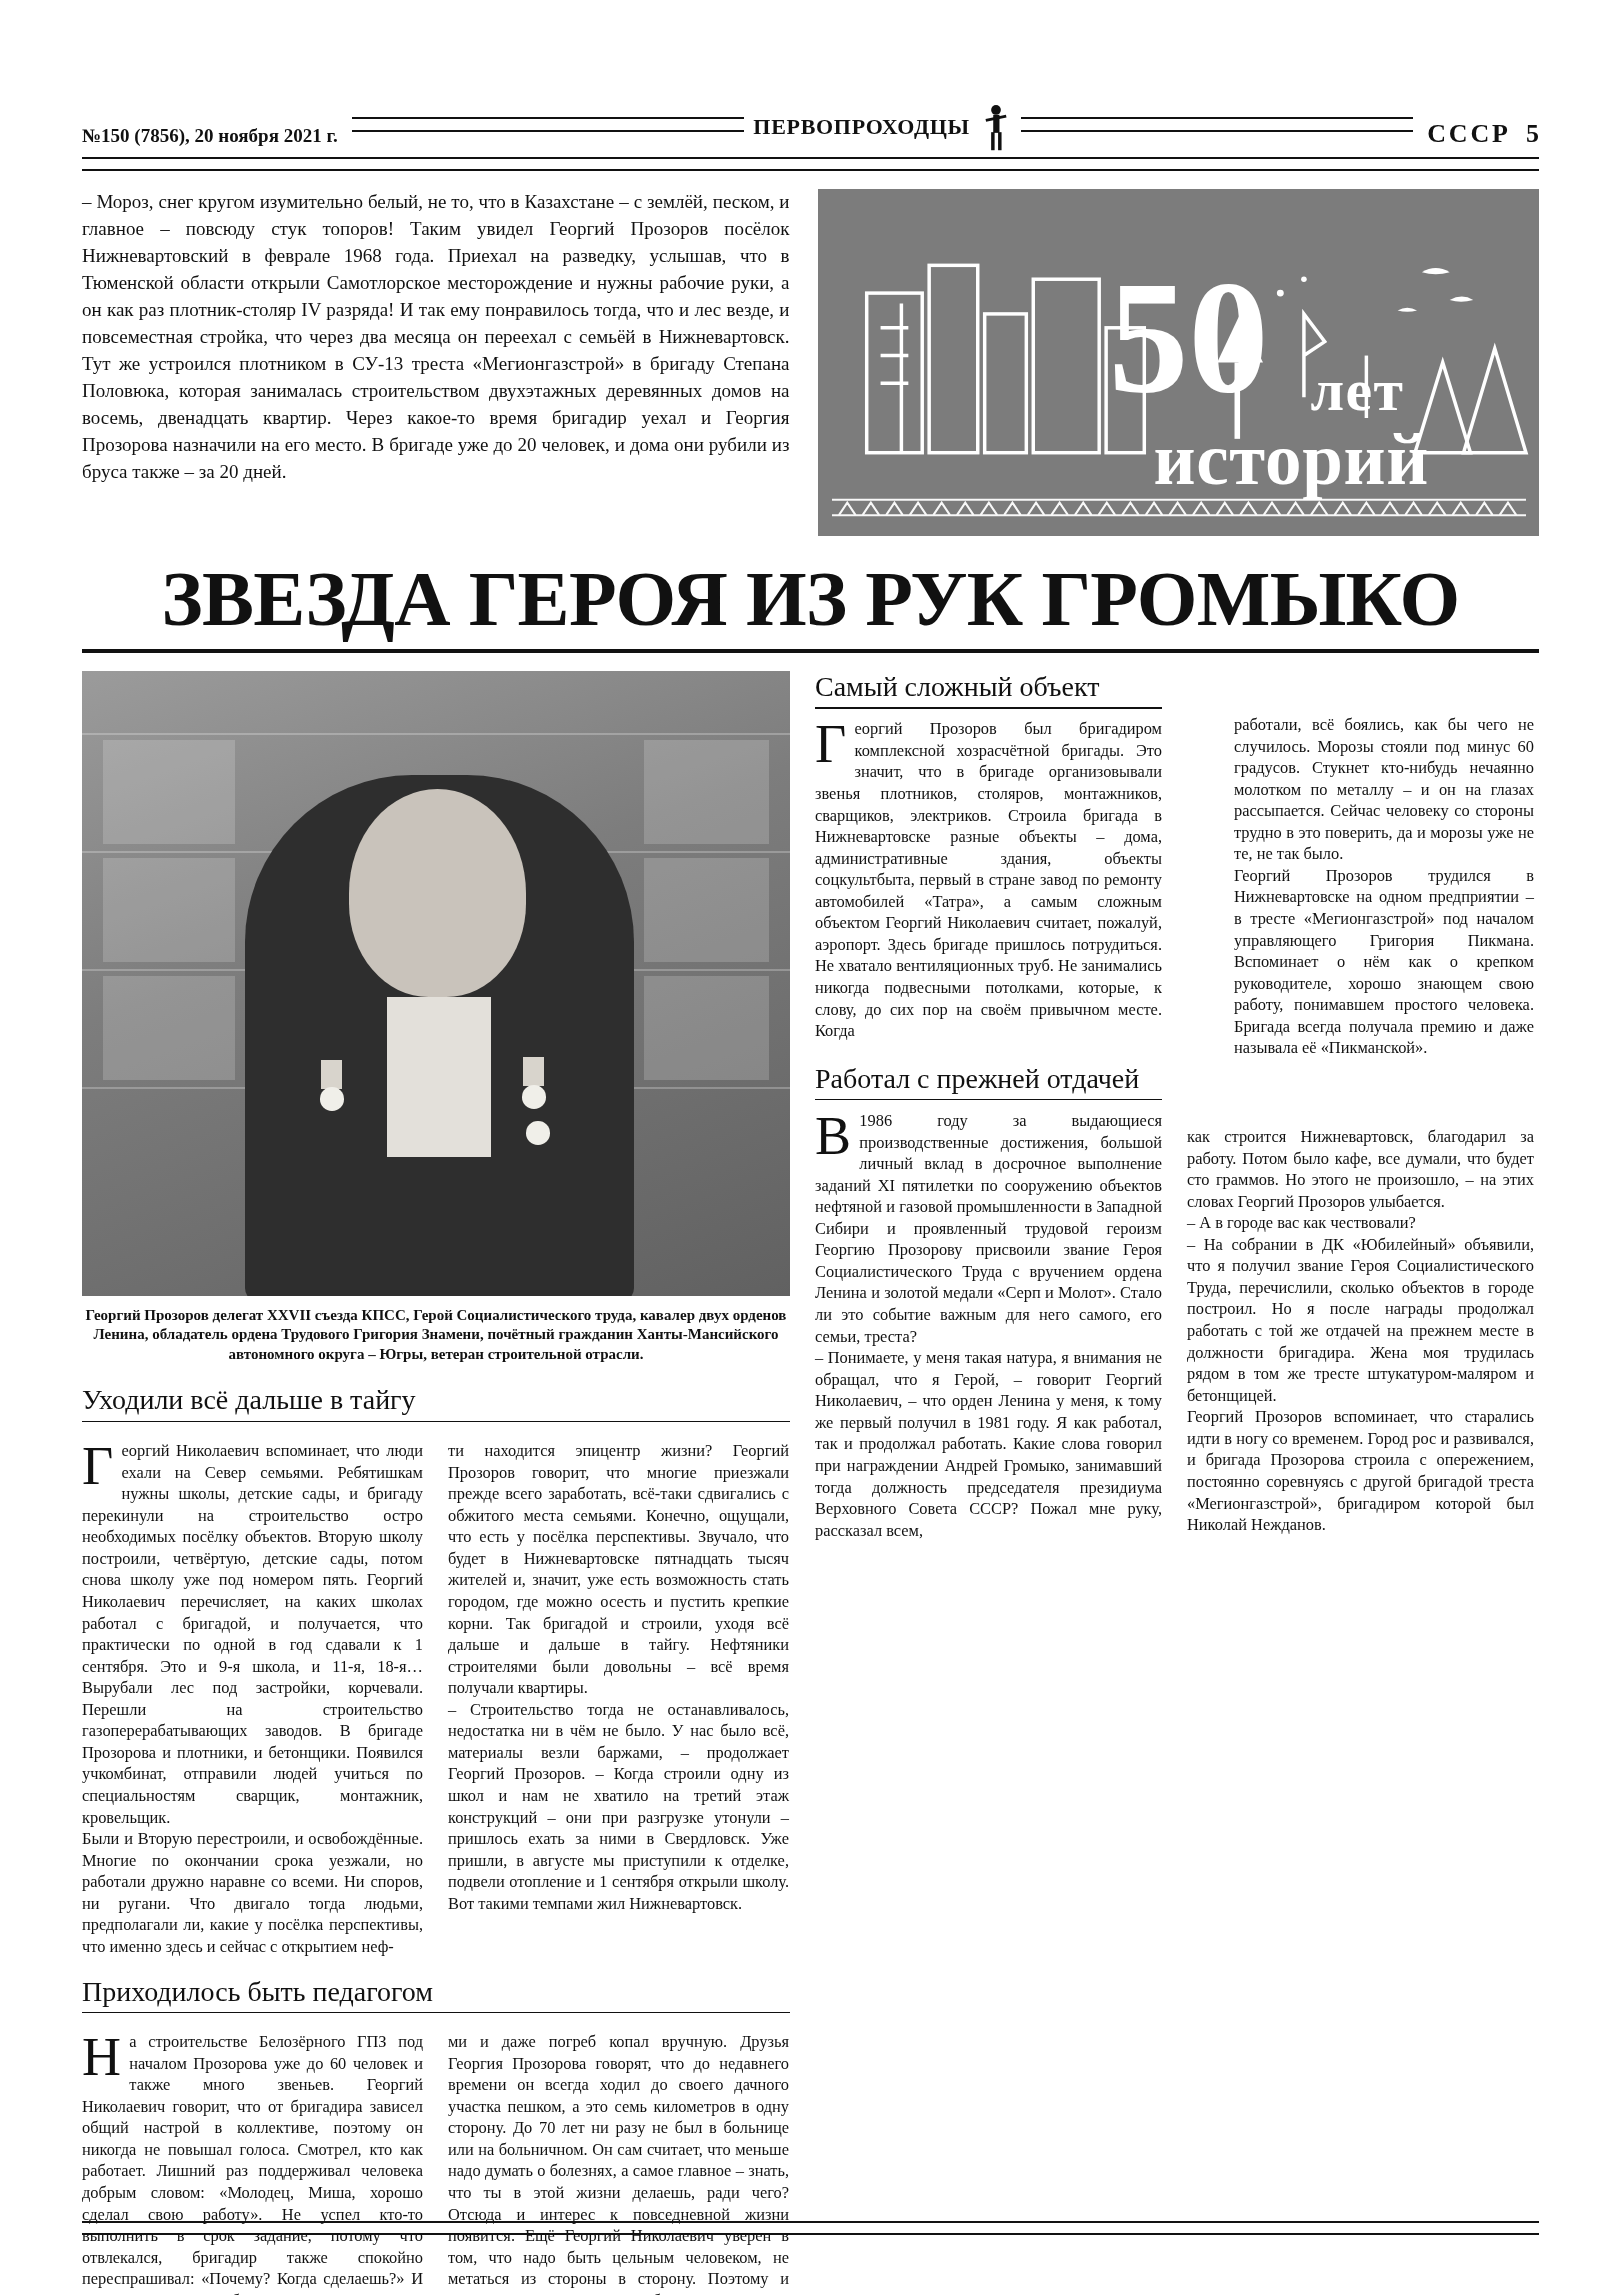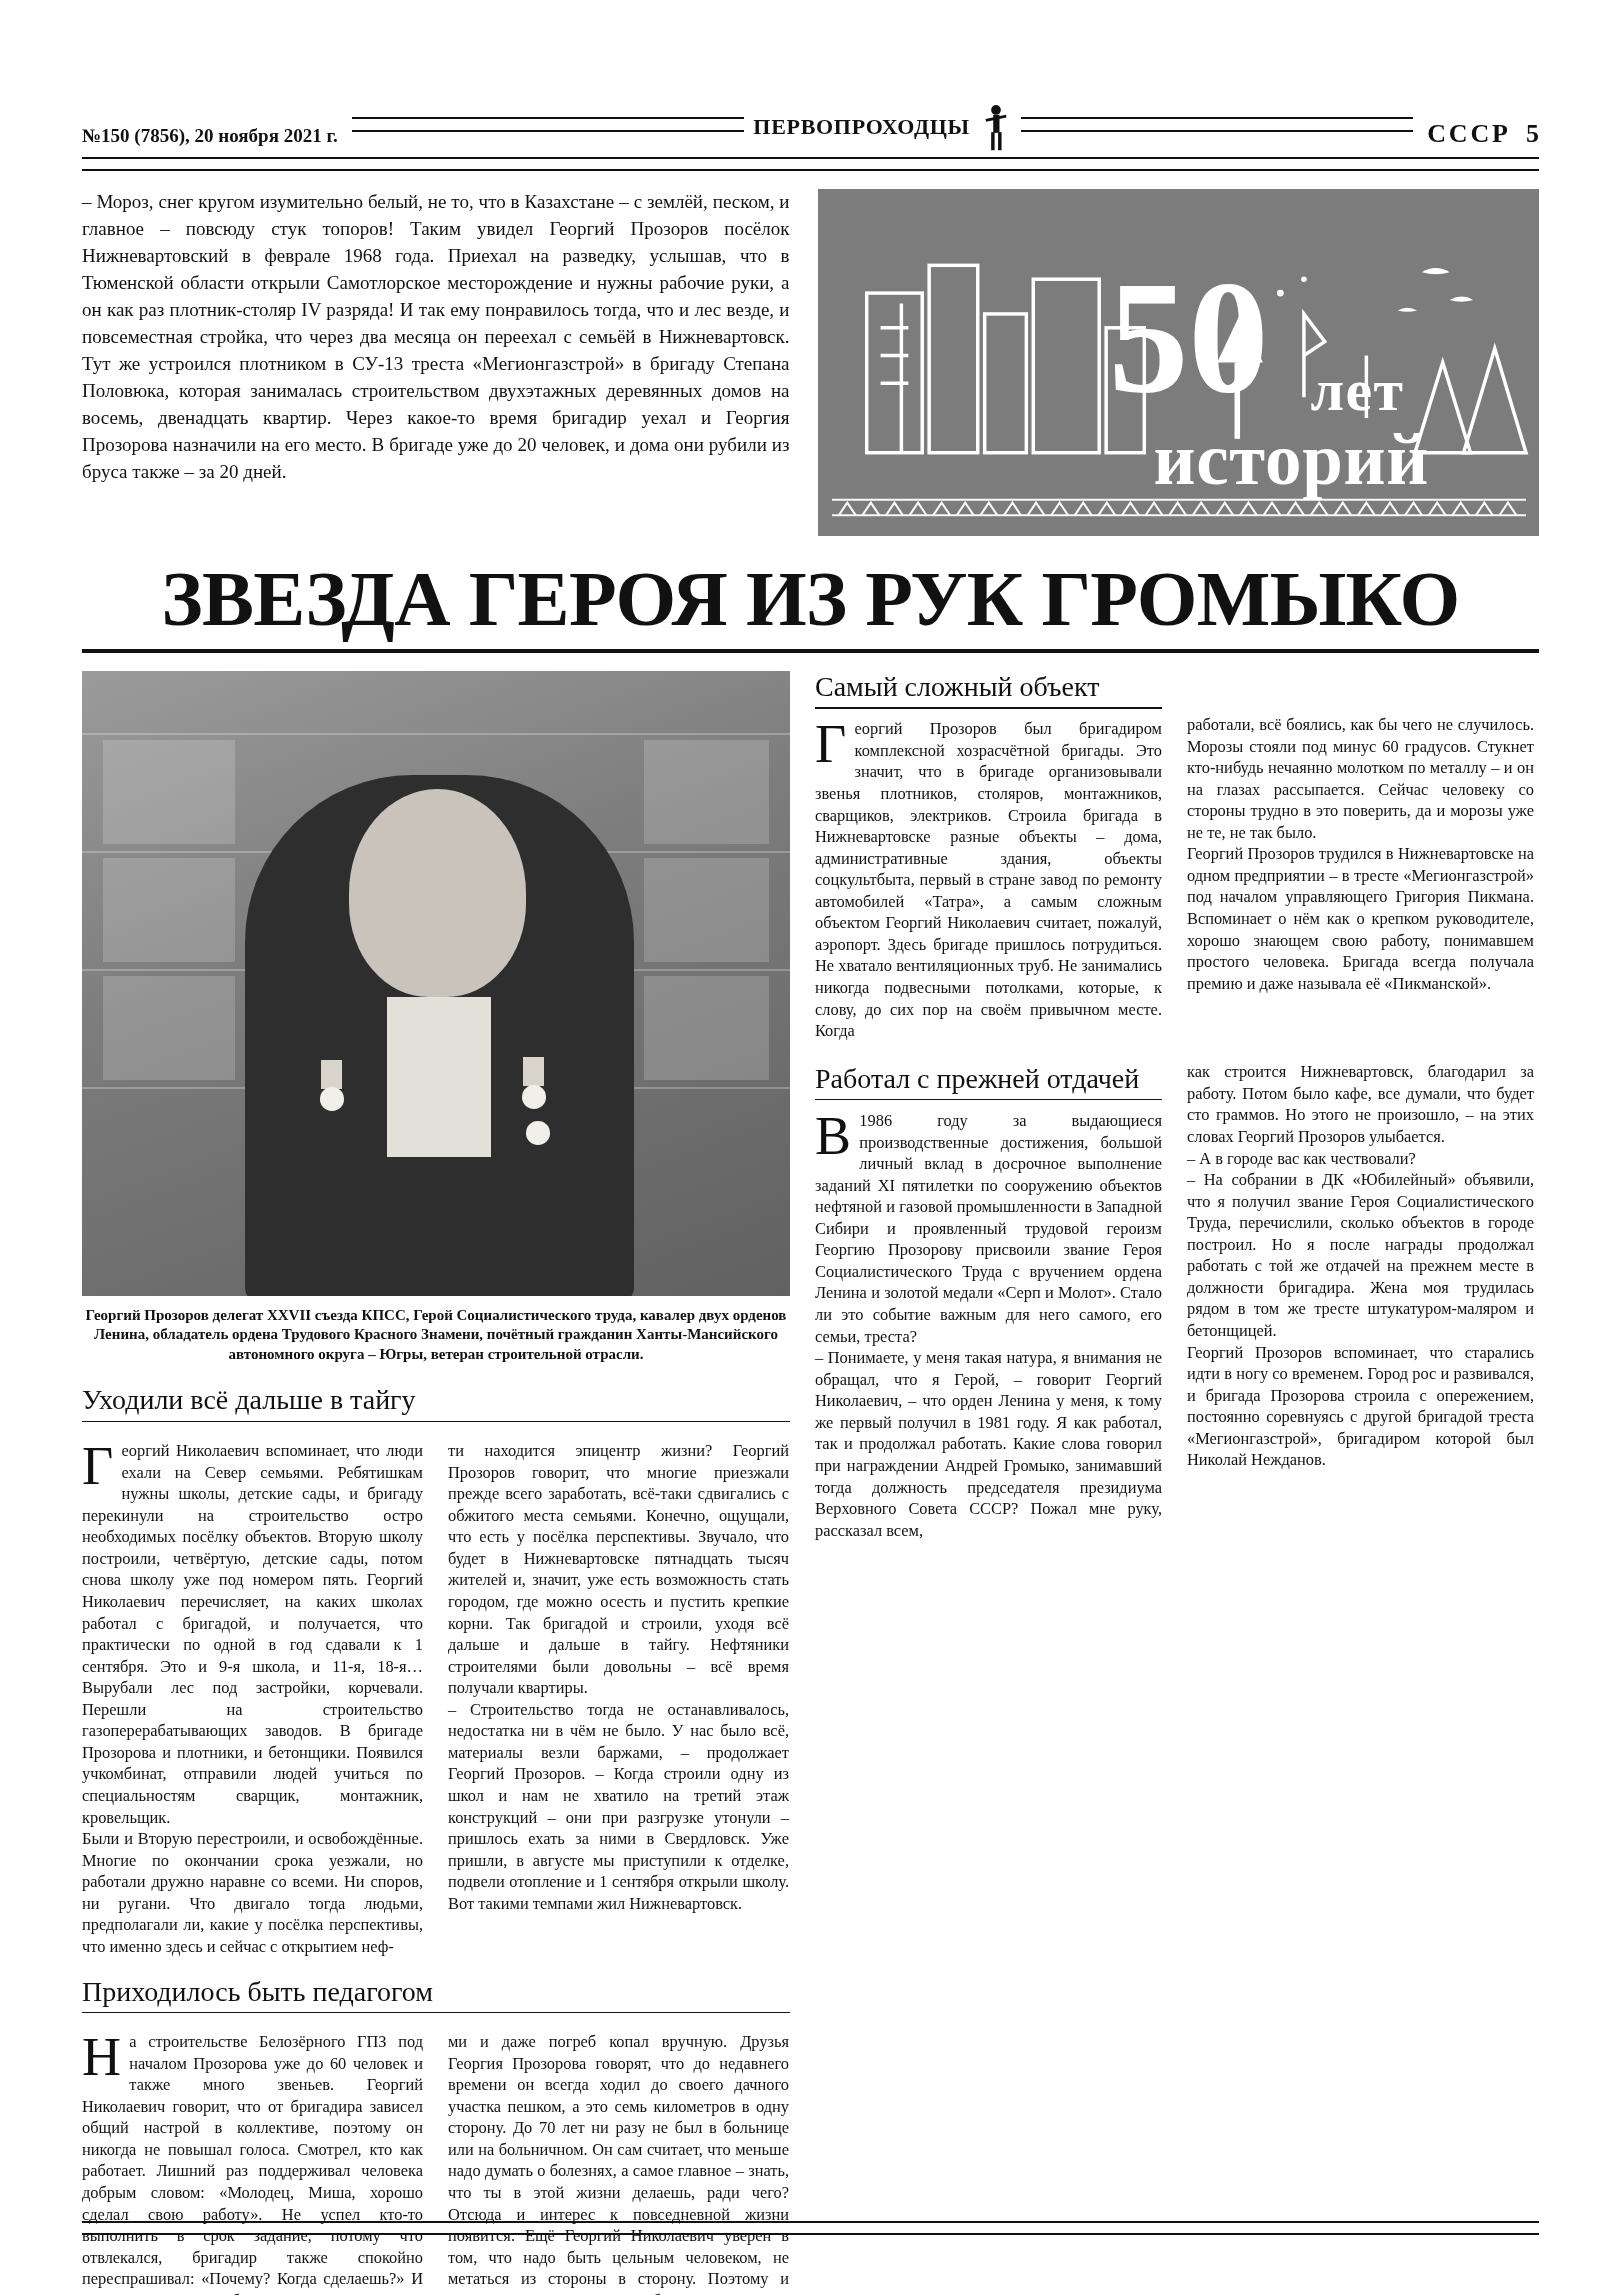--- a/index.html
+++ b/index.html
@@ -382,21 +382,21 @@
         <div class="bookblock" style="left:562px;top:305px;width:125px;height:104px;"></div>
         <div class="person"></div>
         <div class="face"></div>
         <div class="shirt"></div>
         <div class="ribbon" style="left:239px;top:389px;"></div>
         <div class="medal" style="left:238px;top:416px;"></div>
         <div class="ribbon" style="left:441px;top:386px;"></div>
         <div class="medal" style="left:440px;top:414px;"></div>
         <div class="medal" style="left:444px;top:450px;"></div>
       </div>
-      <div class="caption">Георгий Прозоров делегат XXVII съезда КПСС, Герой Социалистического труда, кавалер двух орденов Ленина, обладатель ордена Трудового Красного Знамени, почётный гражданин Ханты-Мансийского автономного округа – Югры, ветеран строительной отрасли.</div>
+      <div class="caption">Георгий Прозоров делегат XXVII съезда КПСС, Герой Социалистического труда, кавалер двух орденов Ленина, обладатель ордена Трудового Григория Знамени, почётный гражданин Ханты-Мансийского автономного округа – Югры, ветеран строительной отрасли.</div>
 
       <div style="height:19.4px"></div>
 
       <div class="subhead">Уходили всё дальше в тайгу</div>
       <div class="subhead-rule"></div>
 
       <div class="two-col-lower">
         <div class="sub-col col-text dropcap" style="white-space:pre-line;">Георгий Николаевич вспоминает, что люди ехали на Север семьями. Ребятишкам нужны школы, детские сады, и бригаду перекинули на строительство остро необходимых посёлку объектов. Вторую школу построили, четвёртую, детские сады, потом снова школу уже под номером пять. Георгий Николаевич перечисляет, на каких школах работал с бригадой, и получается, что практически по одной в год сдавали к 1 сентября. Это и 9-я школа, и 11-я, 18-я… Вырубали лес под застройки, корчевали. Перешли на строительство газоперерабатывающих заводов. В бригаде Прозорова и плотники, и бетонщики. Появился учкомбинат, отправили людей учиться по специальностям сварщик, монтажник, кровельщик.
 Были и Вторую перестроили, и освобождённые. Многие по окончании срока уезжали, но работали дружно наравне со всеми. Ни споров, ни ругани. Что двигало тогда людьми, предполагали ли, какие у посёлка перспективы, что именно здесь и сейчас с открытием неф-</div>
         <div class="sub-col col-text" style="white-space:pre-line;">ти находится эпицентр жизни? Георгий Прозоров говорит, что многие приезжали прежде всего заработать, всё-таки сдвигались с обжитого места семьями. Конечно, ощущали, что есть у посёлка перспективы. Звучало, что будет в Нижневартовске пятнадцать тысяч жителей и, значит, уже есть возможность стать городом, где можно осесть и пустить крепкие корни. Так бригадой и строили, уходя всё дальше и дальше в тайгу. Нефтяники строителями были довольны – всё время получали квартиры.
@@ -426,21 +426,21 @@
       <div style="height:21px"></div>
 
       <div class="subhead">Работал с прежней отдачей</div>
       <div class="subhead-rule"></div>
       <div class="col-text dropcap" style="white-space:pre-line;">В 1986 году за выдающиеся производственные достижения, большой личный вклад в досрочное выполнение заданий XI пятилетки по сооружению объектов нефтяной и газовой промышленности в Западной Сибири и проявленный трудовой героизм Георгию Прозорову присвоили звание Героя Социалистического Труда с вручением ордена Ленина и золотой медали «Серп и Молот». Стало ли это событие важным для него самого, его семьи, треста?
 – Понимаете, у меня такая натура, я внимания не обращал, что я Герой, – говорит Георгий Николаевич, – что орден Ленина у меня, к тому же первый получил в 1981 году. Я как работал, так и продолжал работать. Какие слова говорил при награждении Андрей Громыко, занимавший тогда должность председателя президиума Верховного Совета СССР? Пожал мне руку, рассказал всем,</div>
     </div>
 
     <div class="col-right">
       <div style="height:43px"></div>
-      <div class="col-text" style="white-space:pre-line;">работали, всё боялись, как бы чего не случилось. Морозы стояли под минус 60 градусов. Стукнет кто-нибудь нечаянно молотком по металлу – и он на глазах рассыпается. Сейчас человеку со стороны трудно в это поверить, да и морозы уже не те, не так было.
+      <div class="col-text" style="white-space:pre-line;margin-left:47px;">работали, всё боялись, как бы чего не случилось. Морозы стояли под минус 60 градусов. Стукнет кто-нибудь нечаянно молотком по металлу – и он на глазах рассыпается. Сейчас человеку со стороны трудно в это поверить, да и морозы уже не те, не так было.
 Георгий Прозоров трудился в Нижневартовске на одном предприятии – в тресте «Мегионгазстрой» под началом управляющего Григория Пикмана. Вспоминает о нём как о крепком руководителе, хорошо знающем свою работу, понимавшем простого человека. Бригада всегда получала премию и даже называла её «Пикманской».</div>
       <div style="height:67px"></div>
       <div class="col-text" style="white-space:pre-line;">как строится Нижневартовск, благодарил за работу. Потом было кафе, все думали, что будет сто граммов. Но этого не произошло, – на этих словах Георгий Прозоров улыбается.
 – А в городе вас как чествовали?
 – На собрании в ДК «Юбилейный» объявили, что я получил звание Героя Социалистического Труда, перечислили, сколько объектов в городе построил. Но я после награды продолжал работать с той же отдачей на прежнем месте в должности бригадира. Жена моя трудилась рядом в том же тресте штукатуром-маляром и бетонщицей.
 Георгий Прозоров вспоминает, что старались идти в ногу со временем. Город рос и развивался, и бригада Прозорова строила с опережением, постоянно соревнуясь с другой бригадой треста «Мегионгазстрой», бригадиром которой был Николай Нежданов.</div>
     </div>
 
   </div>
  </div>

